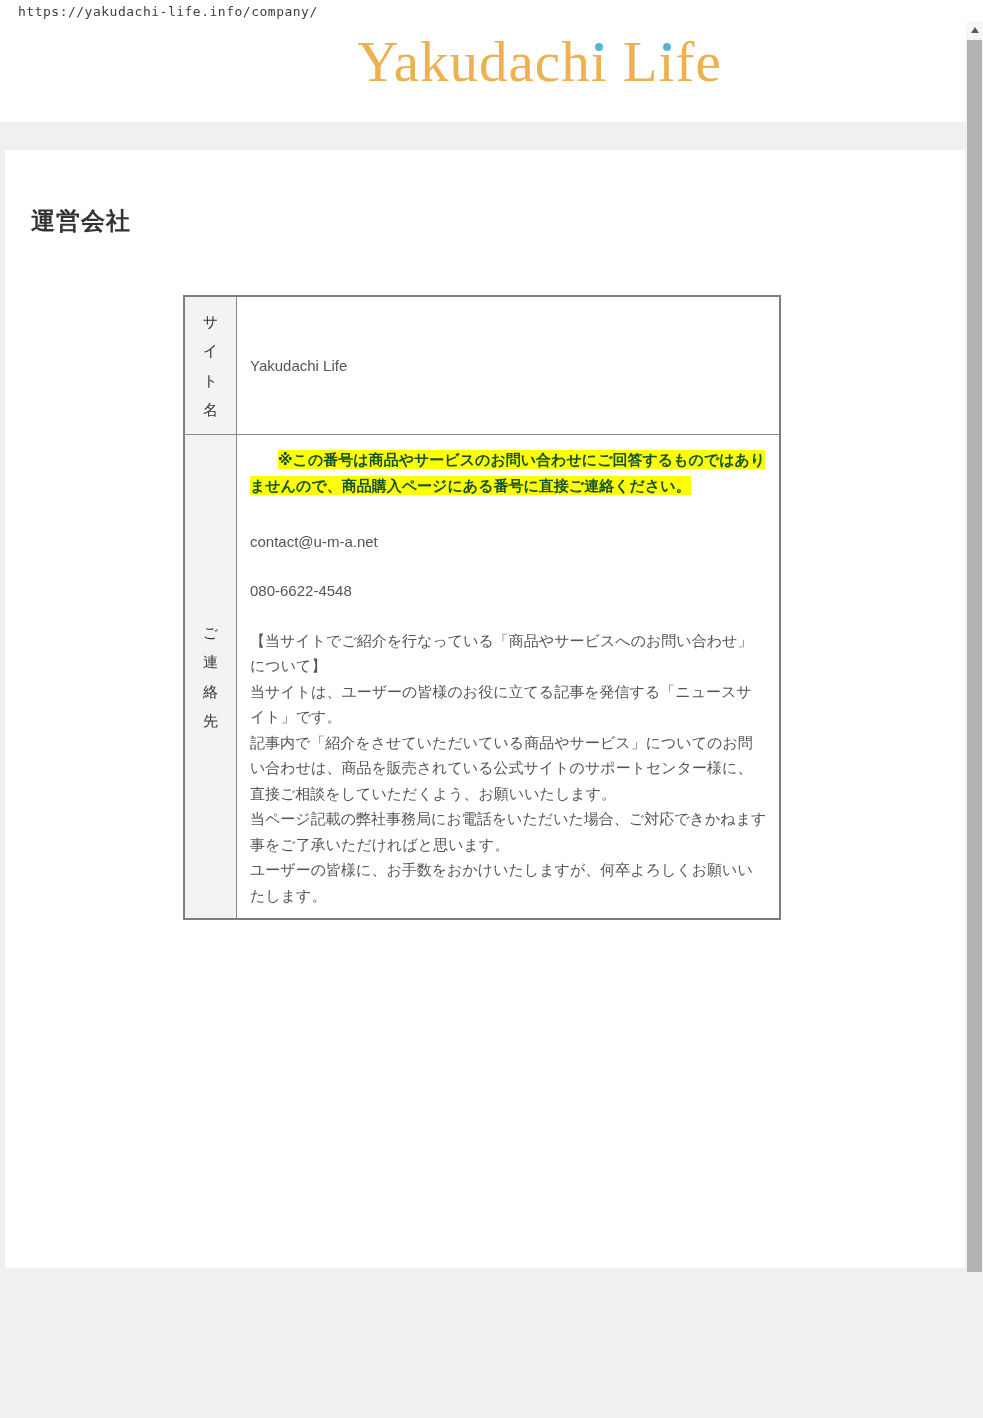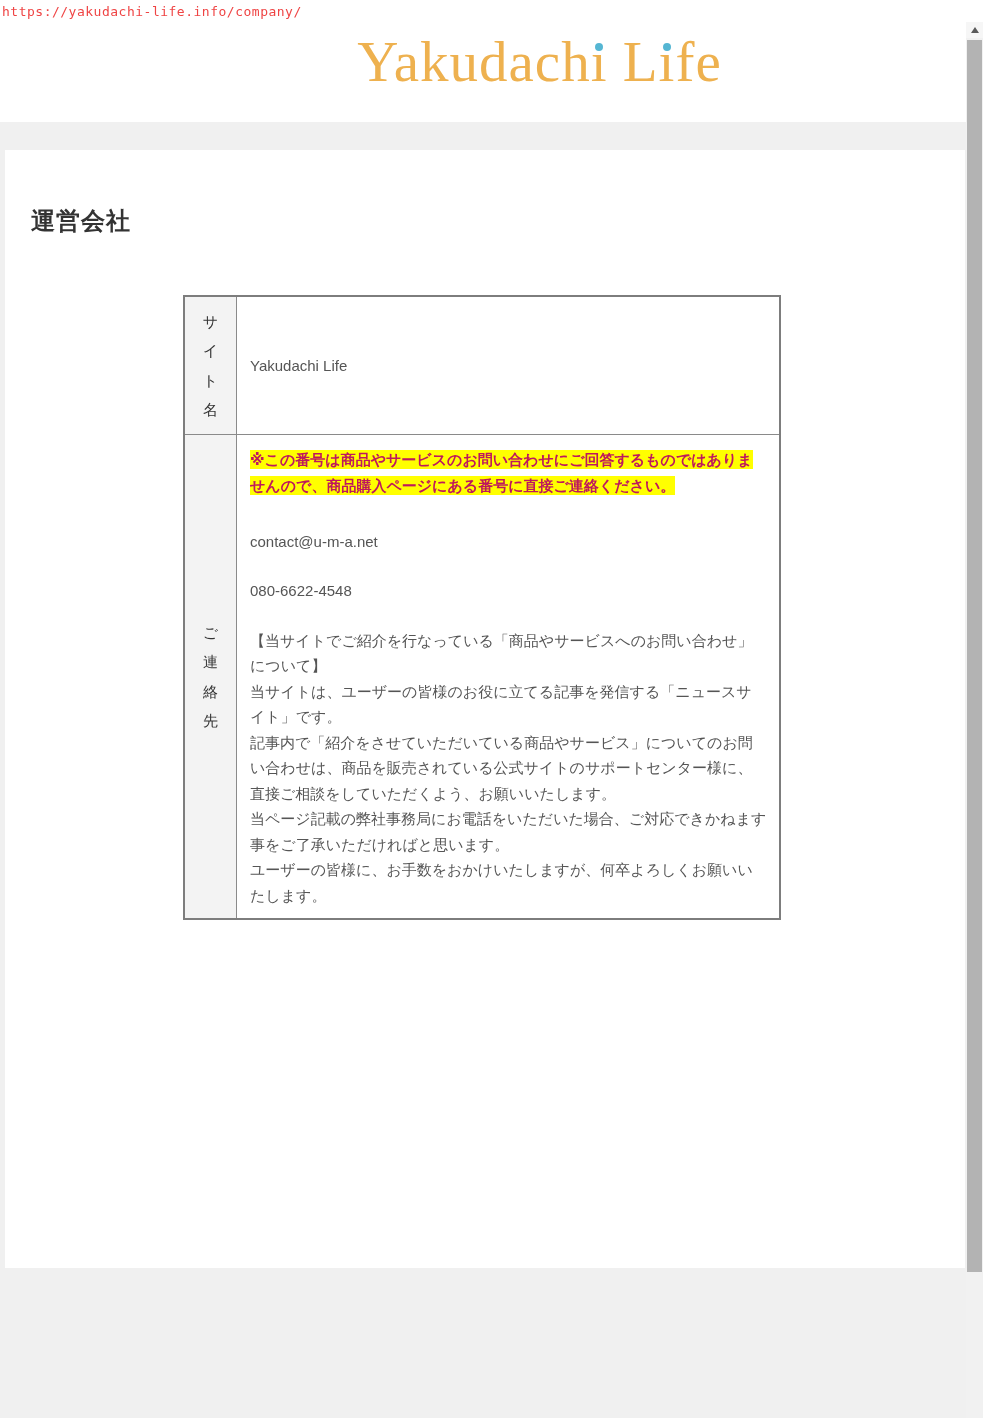--- a/index.html
+++ b/index.html
@@ -7,23 +7,23 @@
     width:983px;height:1418px;position:relative;overflow:hidden;
     background:#f0f0f0;
     font-family:"Liberation Sans","DejaVu Sans",sans-serif;
     color:#555;
   }
   
   .top-bar{
     position:absolute;left:0;top:0;width:983px;height:122px;background:#ffffff;
   }
   .url-line{
-    position:absolute;left:2px;top:4px;
+    position:absolute;left:18px;top:4px;
     font-family:"DejaVu Sans Mono","Liberation Mono",monospace;
-    font-size:13px;color:#ef4444;letter-spacing:0.5px;white-space:nowrap;
+    font-size:13px;color:#404040;letter-spacing:0.5px;white-space:nowrap;
   }
   .logo-row{
     position:absolute;left:0;top:28px;width:983px;text-align:center;margin-left:48px;
   }
   .logo{
     display:inline-block;
     font-family:"Liberation Serif","DejaVu Serif",serif;
     font-size:57px;line-height:1.2;color:#eeb14f;letter-spacing:1px;
     cursor:pointer;white-space:pre;
   }
@@ -63,22 +63,23 @@
     font-size:15px;line-height:1.7;color:#555;
   }
   td.row-site{height:98px;}
   td.row-company{height:227px;}
   td.row-contact{height:445px;vertical-align:top;}
   .lbl{margin:0;font-weight:bold;color:#333;}
   .val{margin:0;}
   
   .notice{margin:2px 0 0 0;line-height:1.72;}
   .notice span{
-    background:#ffff00;color:#be185d;font-weight:bold;
+    background:#ffff00;color:#14532d;font-weight:bold;
     padding:1px 0;
+    margin-left:28px;
   }
   .email-line{margin:30px 0 0 0;}
   .phone-line{margin:24px 0 0 0;}
   .contact-par{margin:24px 0 0 0;}
   .contact-par div{margin:0;}
   
   .scrollbar-track{
     position:absolute;right:0;top:22px;width:17px;height:1396px;background:#f1f1f1;
   }
   .scroll-up{

